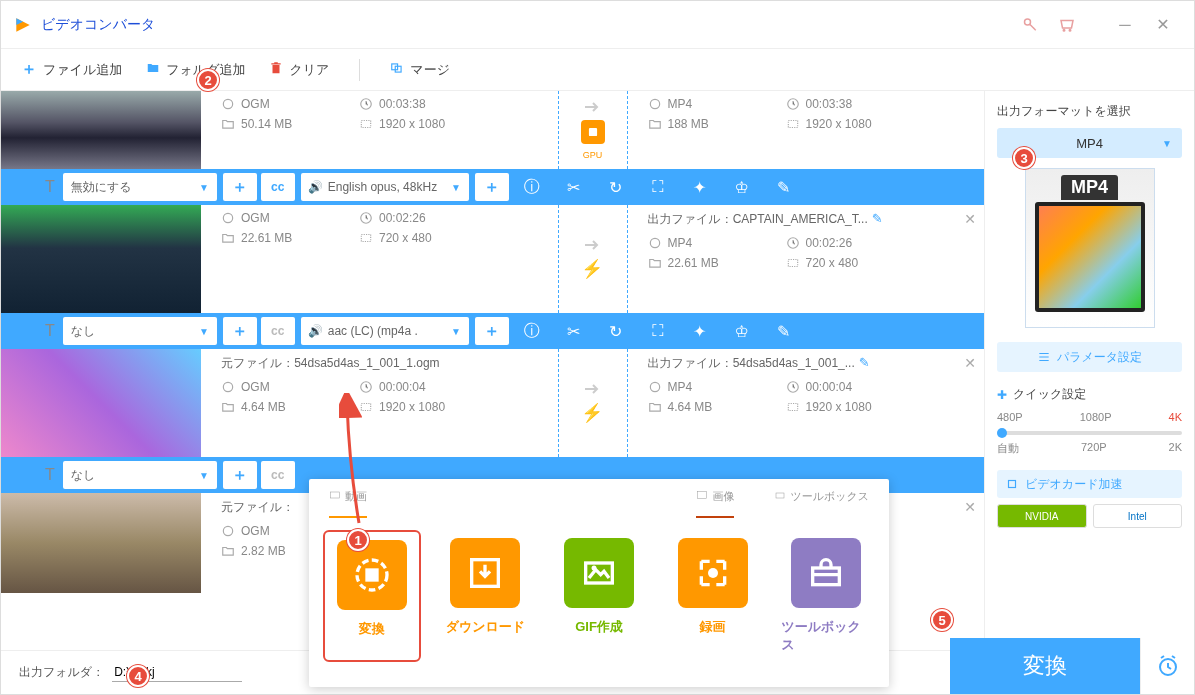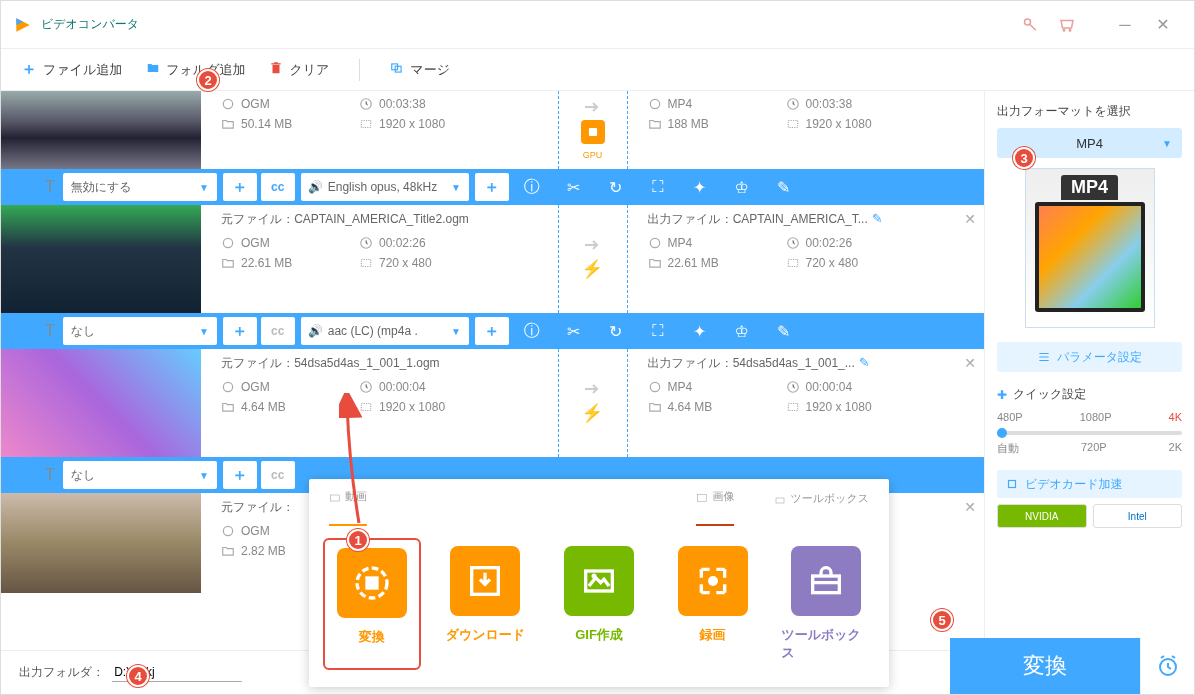--- a/index.html
+++ b/index.html
@@ -2,21 +2,21 @@
 <html><head>
 <meta charset="utf-8">
 <style>
 * { box-sizing: border-box; margin: 0; padding: 0; font-family: "Meiryo", "Yu Gothic", sans-serif; }
 body { background: #f0f0f0; width: 1195px; height: 695px; overflow: hidden; }
 .window { background: #fff; width: 1195px; height: 695px; position: relative; border: 1px solid #ddd; }
 
 
 .titlebar { height: 48px; display: flex; align-items: center; padding: 0 12px; border-bottom: 1px solid #eee; }
 .titlebar .logo { width: 20px; height: 20px; margin-right: 8px; }
-.titlebar .title { font-size: 12px; color: #0f766e; flex: 1; }
+.titlebar .title { font-size: 14px; color: #1d4ed8; flex: 1; }
 .titlebar .win-btn { width: 38px; height: 32px; display: flex; align-items: center; justify-content: center; color: #999; font-size: 16px; cursor: pointer; }
 .titlebar .key-icon { color: #e8a0a0; }
 .titlebar .cart-icon { color: #e8a0a0; margin-right: 20px; }
 
 
 .toolbar { height: 42px; display: flex; align-items: center; padding: 0 20px; gap: 24px; border-bottom: 1px solid #eee; position: relative; }
 .toolbar .tbtn { display: flex; align-items: center; gap: 6px; font-size: 13px; color: #444; cursor: pointer; }
 .toolbar .plus { color: #40a9ff; font-weight: bold; font-size: 16px; }
 .toolbar .folder-i { color: #40a9ff; }
 .toolbar .trash-i { color: #e74c3c; }
@@ -78,21 +78,21 @@
 .gpu-b.nv { background: #76b900; color: #fff; }
 .gpu-b.it { color: #0071c5; }
 
 
 .convert-btn { position: absolute; right: 54px; bottom: 0; width: 190px; height: 56px; background: #40a9ff; color: #fff; font-size: 22px; display: flex; align-items: center; justify-content: center; cursor: pointer; }
 .clock-btn { position: absolute; right: 0; bottom: 0; width: 54px; height: 56px; background: #fff; border-left: 1px solid #eee; display: flex; align-items: center; justify-content: center; color: #40a9ff; font-size: 22px; cursor: pointer; }
 
 
 .popup { position: absolute; left: 308px; top: 478px; width: 580px; height: 208px; background: #fff; box-shadow: 0 2px 12px rgba(0,0,0,.2); border-radius: 2px; padding: 10px 14px; }
 .popup .tabs { display: flex; gap: 40px; font-size: 11px; color: #999; margin-bottom: 12px; padding: 0 6px; }
-.popup .tab { display: flex; align-items: flex-end; gap: 4px; padding-bottom: 20px; }
+.popup .tab { display: flex; align-items: flex-start; gap: 4px; padding-bottom: 12px; }
 .popup .tab.active { border-bottom: 2px solid #ff9800; }
 .popup .tab.img.active { border-bottom: 2px solid #c2410c; }
 .popup .tiles { display: flex; gap: 16px; justify-content: center; }
 .popup .tile { width: 98px; display: flex; flex-direction: column; align-items: center; gap: 10px; font-size: 13px; cursor: pointer; padding: 8px 4px; border-radius: 6px; }
 .popup .tile.sel { border: 2px solid #e74c3c; }
 .popup .tile .ico { width: 70px; height: 70px; border-radius: 8px; display: flex; align-items: center; justify-content: center; }
 .popup .tile .lbl { font-weight: bold; }
 .c-orange { background: #ff9800; color: #fff; }
 .c-green { background: #76b900; color: #fff; }
 .c-purple { background: #8e7cc3; color: #fff; }
@@ -265,21 +265,20 @@
           <div class="tool-i">♔</div>
           <div class="tool-i">✎</div>
         </div>
       </div>
 
       <div class="item">
         <div class="item-top" style="height:108px;">
           <div class="thumb" style="height:108px;background:linear-gradient(#3a5,#234 40%,#123);"></div>
           <div class="info">
             <div class="col">
-              <div class="fname"><span>元ファイル：</span><span>CAPTAIN_AMERICA_Title2.ogm</span></div>
               <div class="row">
                 <div class="cell">
                     <svg class="ic" viewBox="0 0 24 24">
                       <circle cx="12" cy="12" r="8" fill="none" stroke="#aaa" stroke-width="2"></circle>
                     </svg>
                     <span>OGM</span>
                   </div>
                 <div class="cell">
                     <svg class="ic" viewBox="0 0 24 24">
                       <circle cx="12" cy="12" r="9" fill="none" stroke="#aaa" stroke-width="2"></circle>

